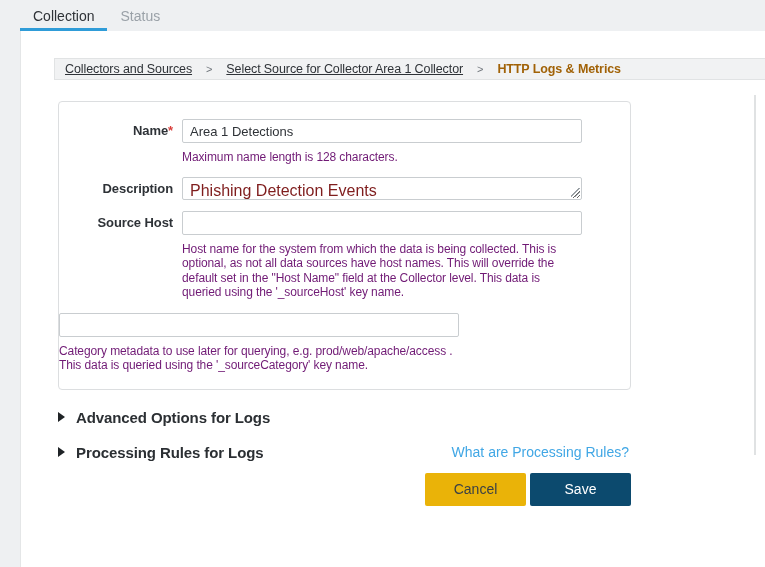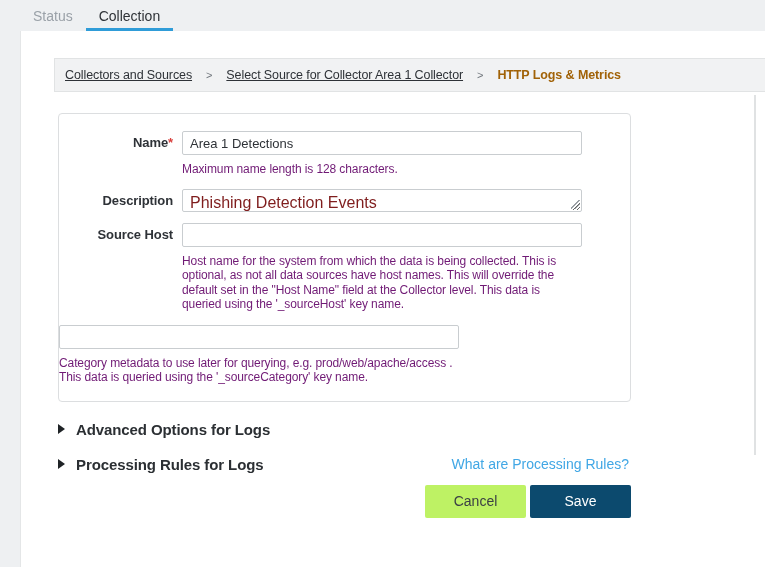--- a/index.html
+++ b/index.html
@@ -19,21 +19,21 @@
   .tab.active .tab-underline { position:absolute; left:0; right:0; bottom:0; height:3px; background:#2f9cd8; }
 
   
   .content {
     position:absolute; top:31px; left:20px; right:0; bottom:0;
     background:#ffffff; border-left:1px solid #e4e6e7;
   }
 
   
   .breadcrumb {
-    margin:27px 0 0 33px; height:34px;
+    margin:27px 0 0 33px; height:22px;
     background:#f1f2f3; border:1px solid #e1e3e4; border-right:none;
     display:flex; align-items:center; padding-left:10px;
     font-size:12.5px; letter-spacing:-0.1px; white-space:nowrap;
   }
   .crumb-link { color:#2e3237; text-decoration:underline; cursor:pointer; }
   .crumb-sep { color:#70767c; font-size:11px; margin:0 14px; }
   .crumb-current { font-weight:bold; color:#a16207; }
 
   
   .card {
@@ -82,36 +82,36 @@
   }
   .section-title { font-size:15px; font-weight:bold; color:#2b2f33; letter-spacing:-0.1px; }
   .rules-link { font-size:14px; color:#41a7e5; cursor:pointer; }
 
   
   .button-row { margin:12px 0 0 37px; width:573px; display:flex; justify-content:flex-end; gap:4px; }
   .btn {
     height:33px; min-width:101px; padding:0 26px; border:none; border-radius:2px;
     font-size:14px; font-family:"Liberation Sans", sans-serif; cursor:pointer;
   }
-  .btn-cancel { background:#bef264; color:#3b4045;text-align:center; }
+  .btn-cancel { background:#eab308; color:#3b4045;text-align:center; }
   .btn-save { background:#0c4a6e; color:#ffffff; }
 
   
   .scroll-line { position:absolute; left:754px; top:95px; width:2px; height:360px; background:#e0e2e3; }
 </style>
 </head>
 <body>
 
 <div class="tabbar">
-  <div class="tab inactive">
-    <span>Status</span>
-  </div>
   <div class="tab active">
     <span>Collection</span>
     <div class="tab-underline"></div>
+  </div>
+  <div class="tab inactive">
+    <span>Status</span>
   </div>
 </div>
 
 <div class="content">
 
   <div class="breadcrumb">
     <span class="crumb-link">Collectors and Sources</span>
     <span class="crumb-sep">&gt;</span>
     <span class="crumb-link">Select Source for Collector Area 1 Collector</span>
     <span class="crumb-sep">&gt;</span>

